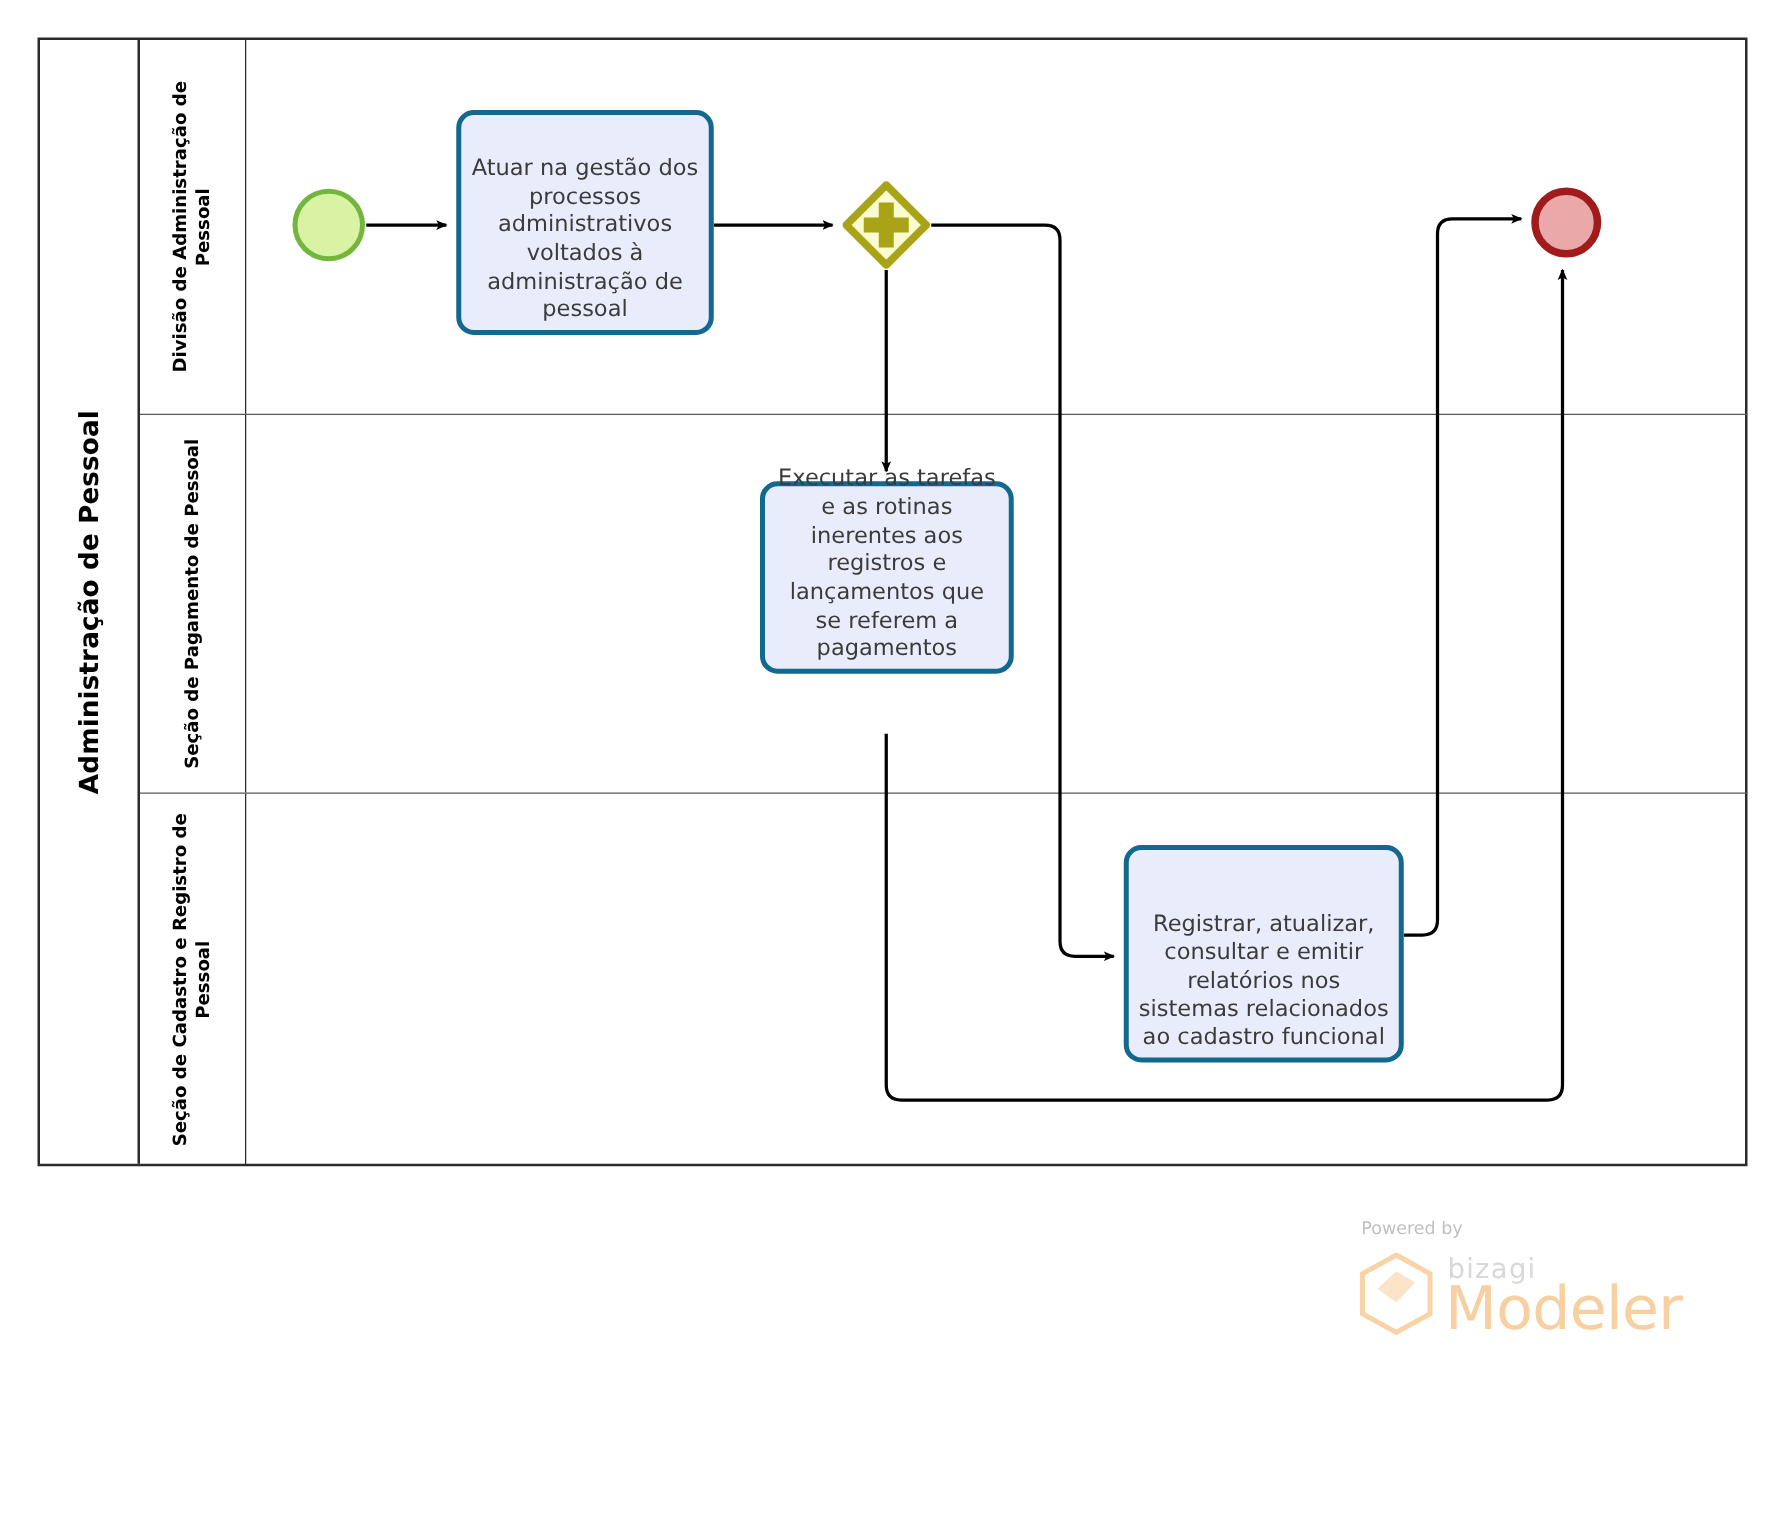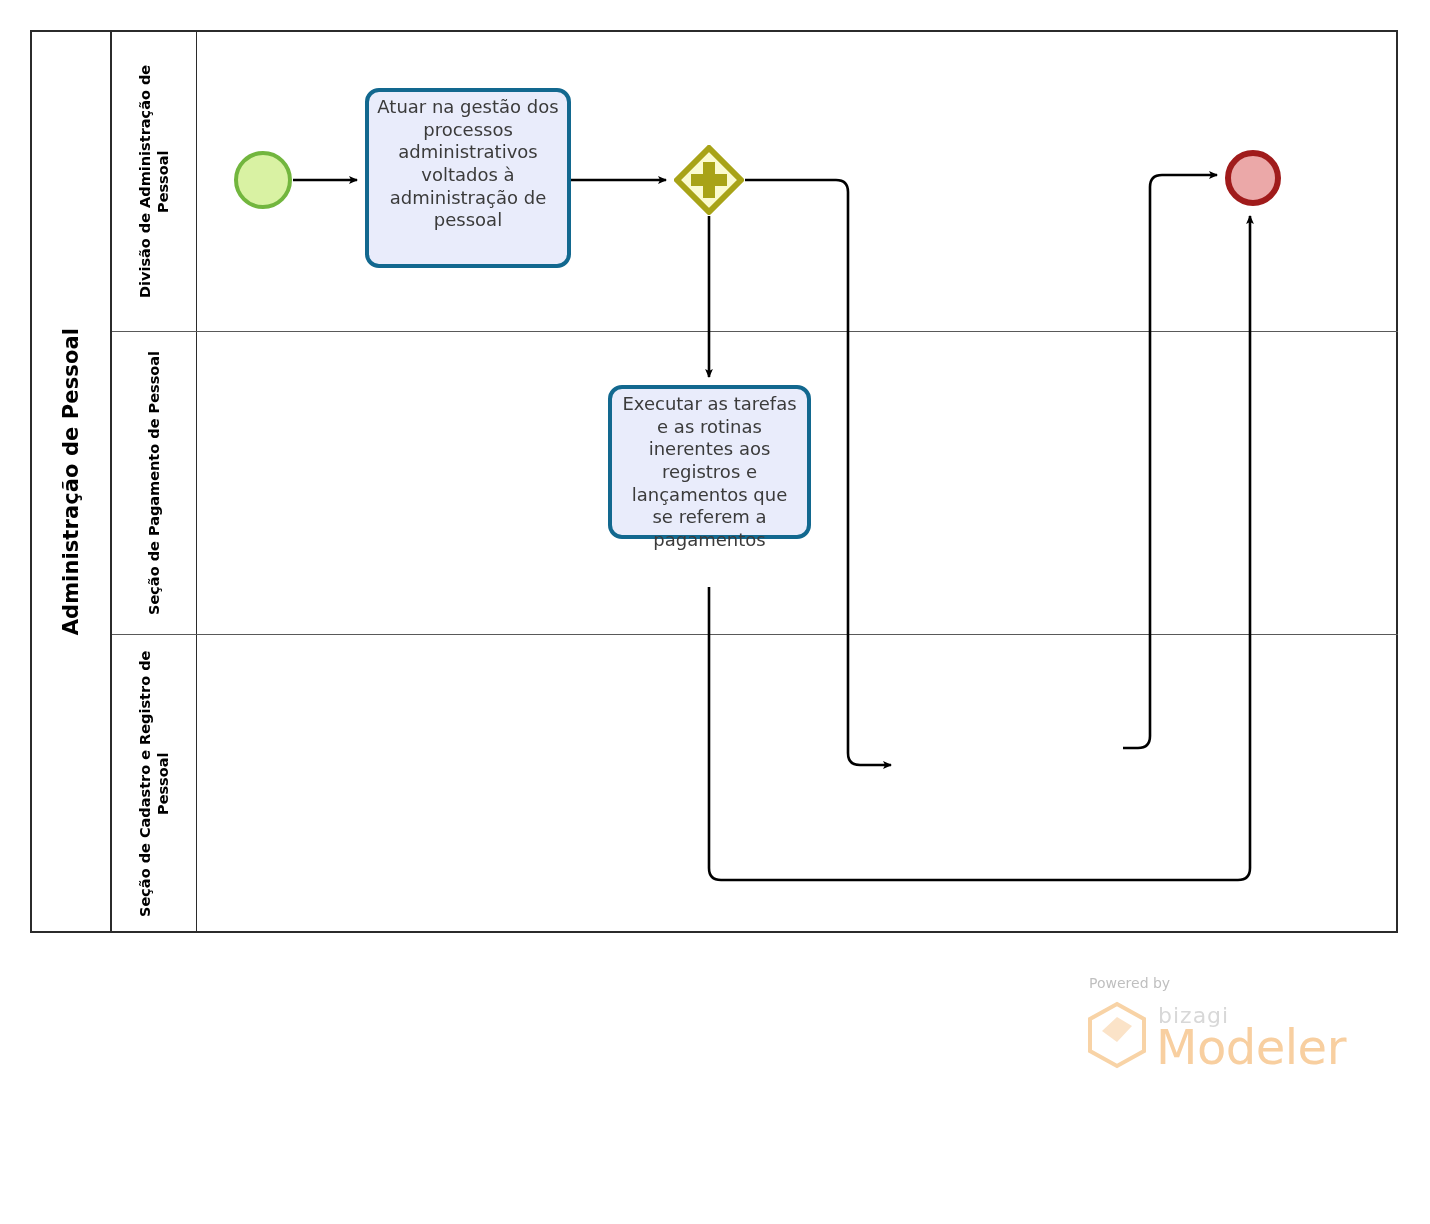--- a/index.html
+++ b/index.html
@@ -118,21 +118,21 @@
     border: 6px solid #A01B1B;
   }
 
   .task {
     position: absolute;
     box-sizing: border-box;
     background: #E9ECFB;
     border: 4px solid #12688F;
     border-radius: 14px;
     display: flex;
-    align-items: flex-start;
+    align-items: flex-end;
     justify-content: center;
     padding: 4px 8px;
   }
   .task-label {
     font-size: 18px;
     line-height: 1.26;
     color: #3b3b3b;
     text-align: center;
     font-family: "DejaVu Sans", sans-serif;
   }
@@ -256,20 +256,23 @@
   </div>
 
   <div class="task task-1">
     <span class="task-label">Atuar na gestão dos processos administrativos voltados à administração de pessoal</span>
   </div>
 
   <div class="task task-2">
     <span class="task-label">Executar as tarefas e as rotinas inerentes aos registros e lançamentos  que se referem a pagamentos</span>
   </div>
 
+  <div class="task task-3">
+    <span class="task-label">Registrar, atualizar, consultar e emitir relatórios nos sistemas relacionados ao cadastro funcional</span>
+  </div>
 
   <div class="watermark">
     <span class="wm-powered">Powered by</span>
 
     <span class="wm-mark">
       <svg width="62" height="68" viewBox="0 0 62 68" xmlns="http://www.w3.org/2000/svg">
         <polygon points="31,3 58,18 58,50 31,65 4,50 4,18" fill="none" stroke="#F8D3A6" stroke-width="4"></polygon>
         <polygon points="31,16 46,25 31,41 16,30" fill="#FBE3C8"></polygon>
       </svg>
     </span>

